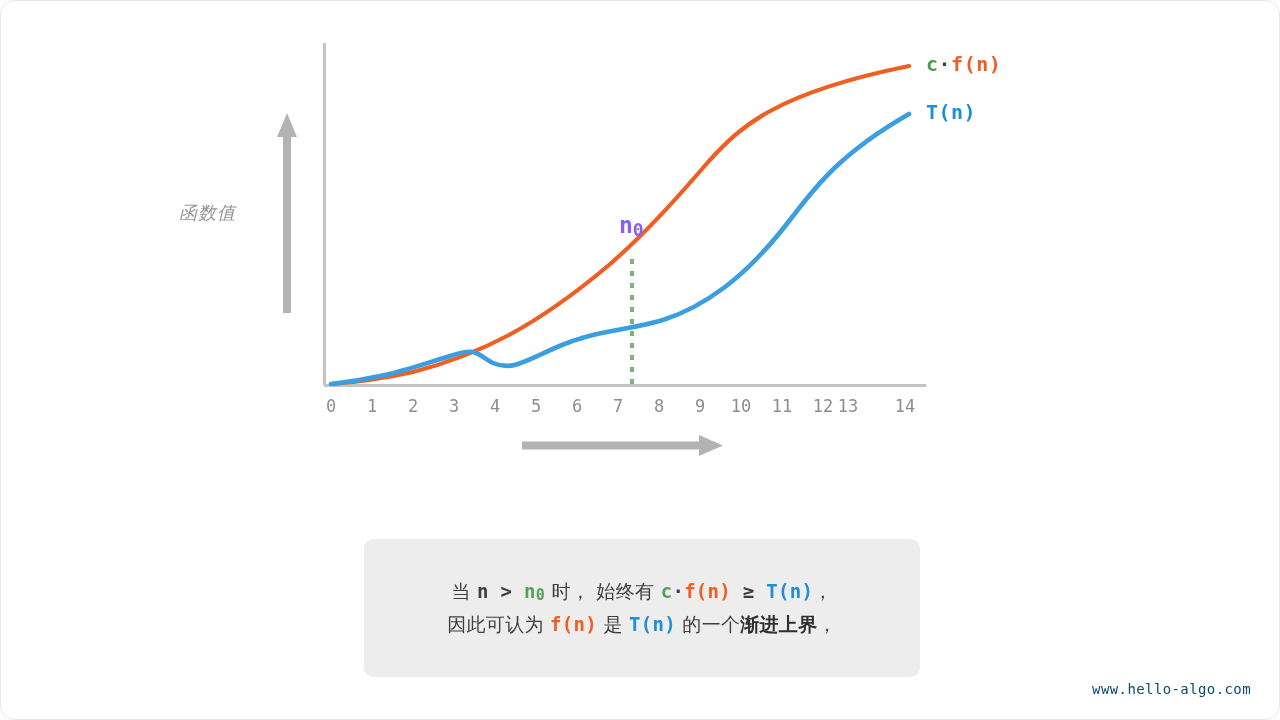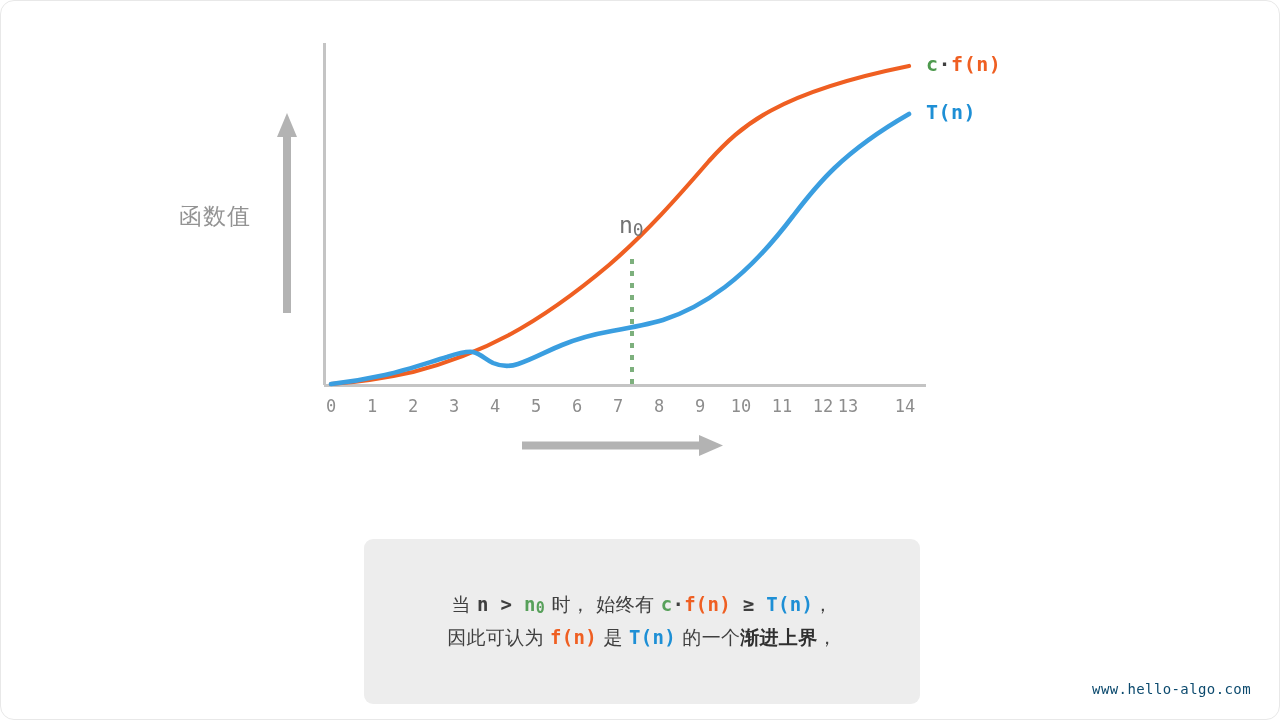--- a/index.html
+++ b/index.html
@@ -24,24 +24,25 @@
     position: absolute;
     left: 0; top: 0;
     width: 1280px; height: 720px;
   }
 
   
   .ylabel {
     position: absolute;
     left: 178px;
     top: 200px;
-    font-size: 23px;
+    font-size: 18px;
     color: #939393;
     letter-spacing: 1px;
     white-space: nowrap;
+    font-style: italic;
   }
   .xlabel {
     position: absolute;
     left: 524px;
     top: 474px;
     font-size: 19px;
     color: #939393;
     letter-spacing: 1px;
     white-space: nowrap;
   }
@@ -85,36 +86,36 @@
   .c-orange { color: #ef5f22; }
   .c-blue   { color: #1e8fd5; }
 
   
   #label-n0 {
     position: absolute;
     left: 618px;
     top: 211px;
     font-family: "DejaVu Sans Mono", "Liberation Mono", monospace;
     font-size: 23px;
-    font-weight: normal;
-    color: #737373;
+    font-weight: bold;
+    color: #8b5cf6;
     white-space: nowrap;
   }
   #label-n0 .sub {
     font-size: 18px;
     vertical-align: -3px;
   }
 
   
   #caption {
     position: absolute;
     left: 363px;
     top: 538px;
     width: 556px;
-    height: 165px;
+    height: 138px;
     background: #ededed;
     border-radius: 9px;
     box-sizing: border-box;
     display: flex;
     flex-direction: column;
     align-items: center;
     justify-content: center;
     gap: 8px;
   }
   .cap-line {

